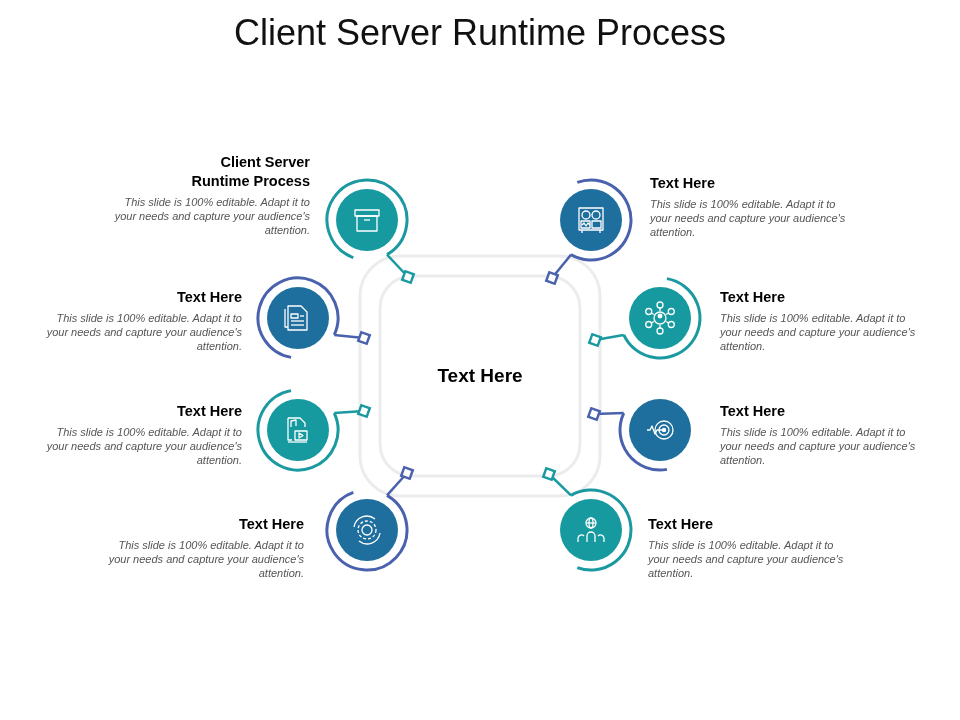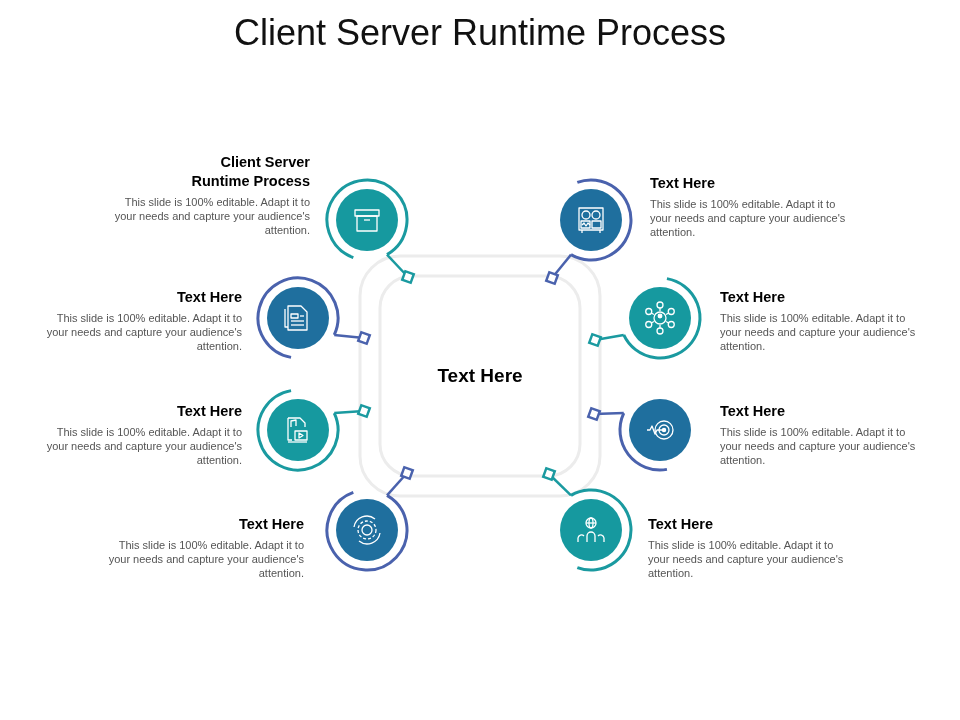--- a/index.html
+++ b/index.html
@@ -1,21 +1,21 @@
 <!DOCTYPE html>
 <html><head>
 <meta charset="utf-8">
 <style>
   html, body { margin: 0; padding: 0; background: #ffffff; }
   body { width: 960px; height: 720px; position: relative; overflow: hidden; font-family: "Liberation Sans", sans-serif; }
   .title { position: absolute; left: 0; top: 12px; width: 960px; text-align: center; font-size: 36px; color: #111; }
   #diagram { position: absolute; left: 0; top: 0; }
   .block { position: absolute; width: 200px; }
   .block .h { font-weight: bold; font-size: 14.5px; color: #000; line-height: 19px; }
-  .block .d { font-size: 11px; color: #555; line-height: 14px; margin-top: 4px; }
+  .block .d { font-size: 11px; color: #555; line-height: 14px; margin-top: 4px; font-style: italic; }
   .block.left { text-align: right; }
   .block.right { text-align: left; }
   .center-label { position: absolute; left: 380px; top: 365px; width: 200px; text-align: center; font-weight: bold; font-size: 19px; color: #000; }
 </style>
 </head>
 <body>
 
 <div class="title">Client Server Runtime Process</div>
 
 <svg id="diagram" width="960" height="720">

